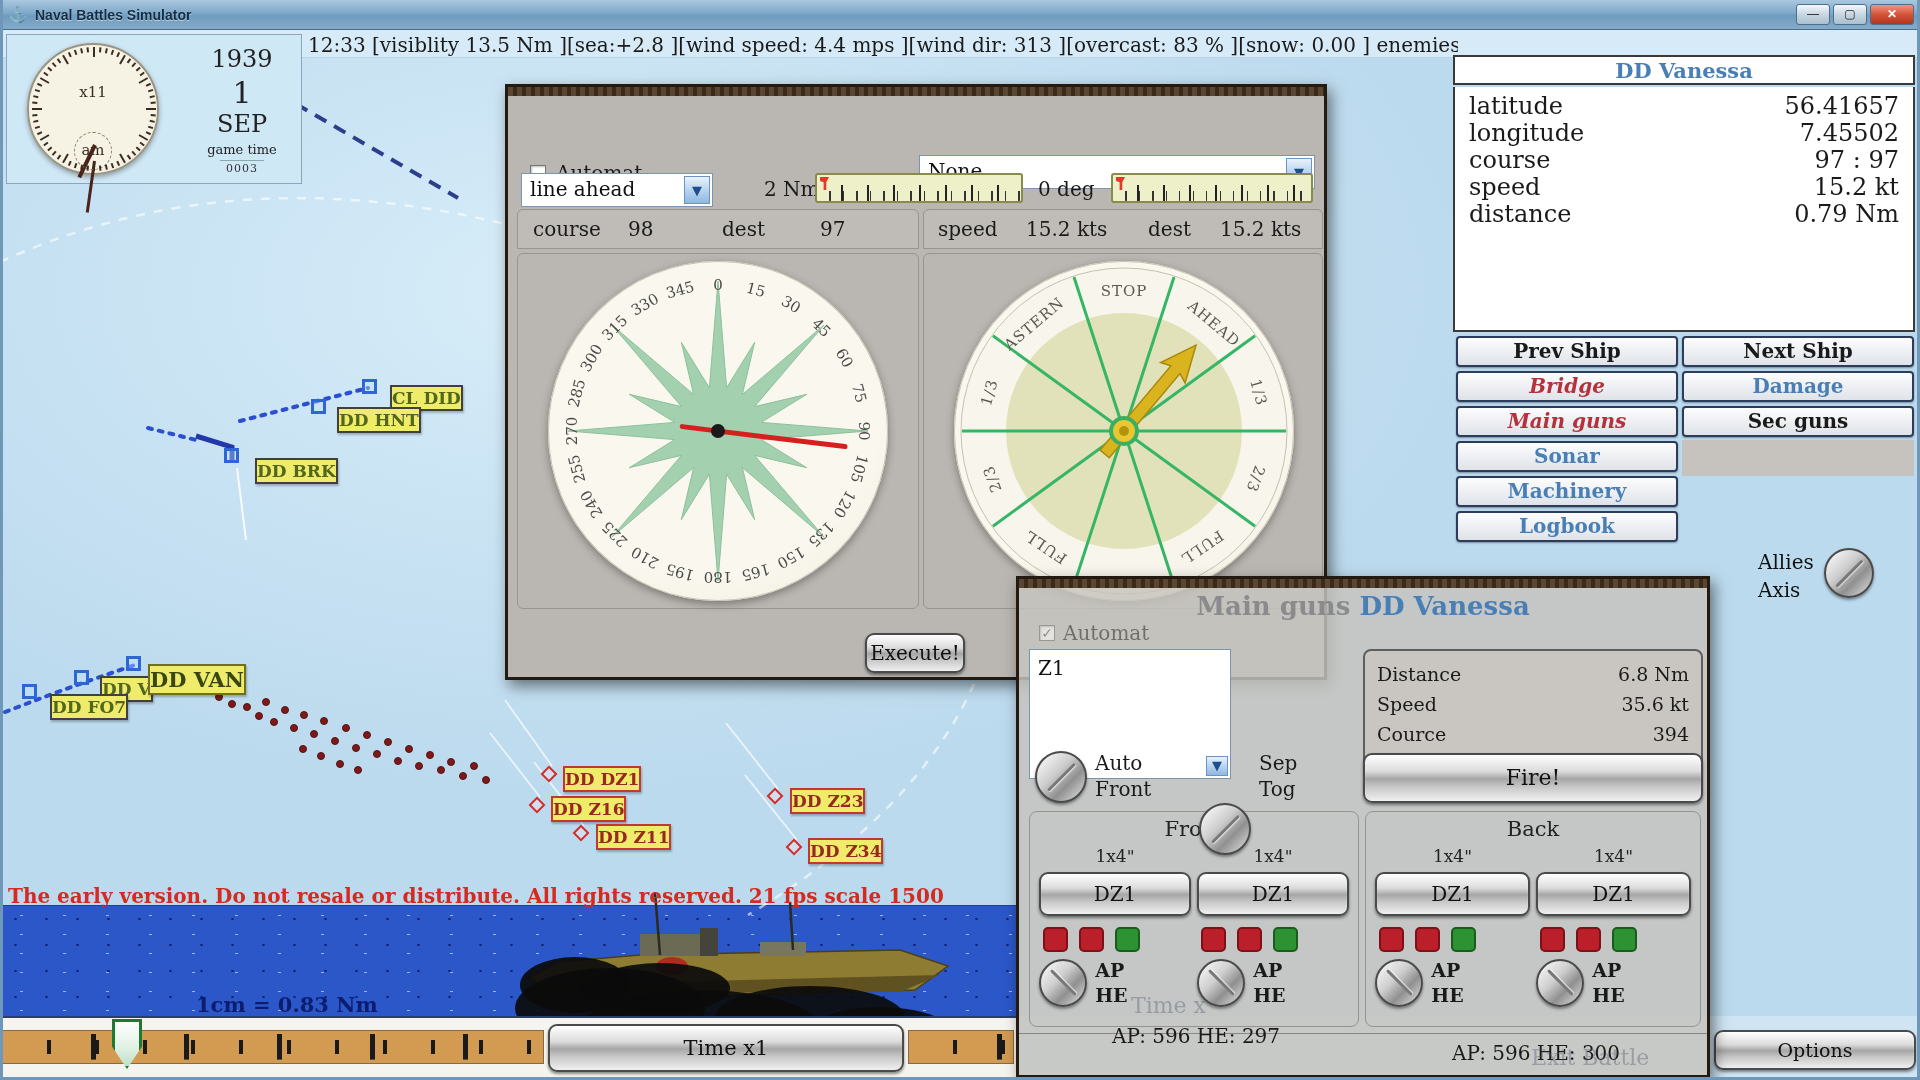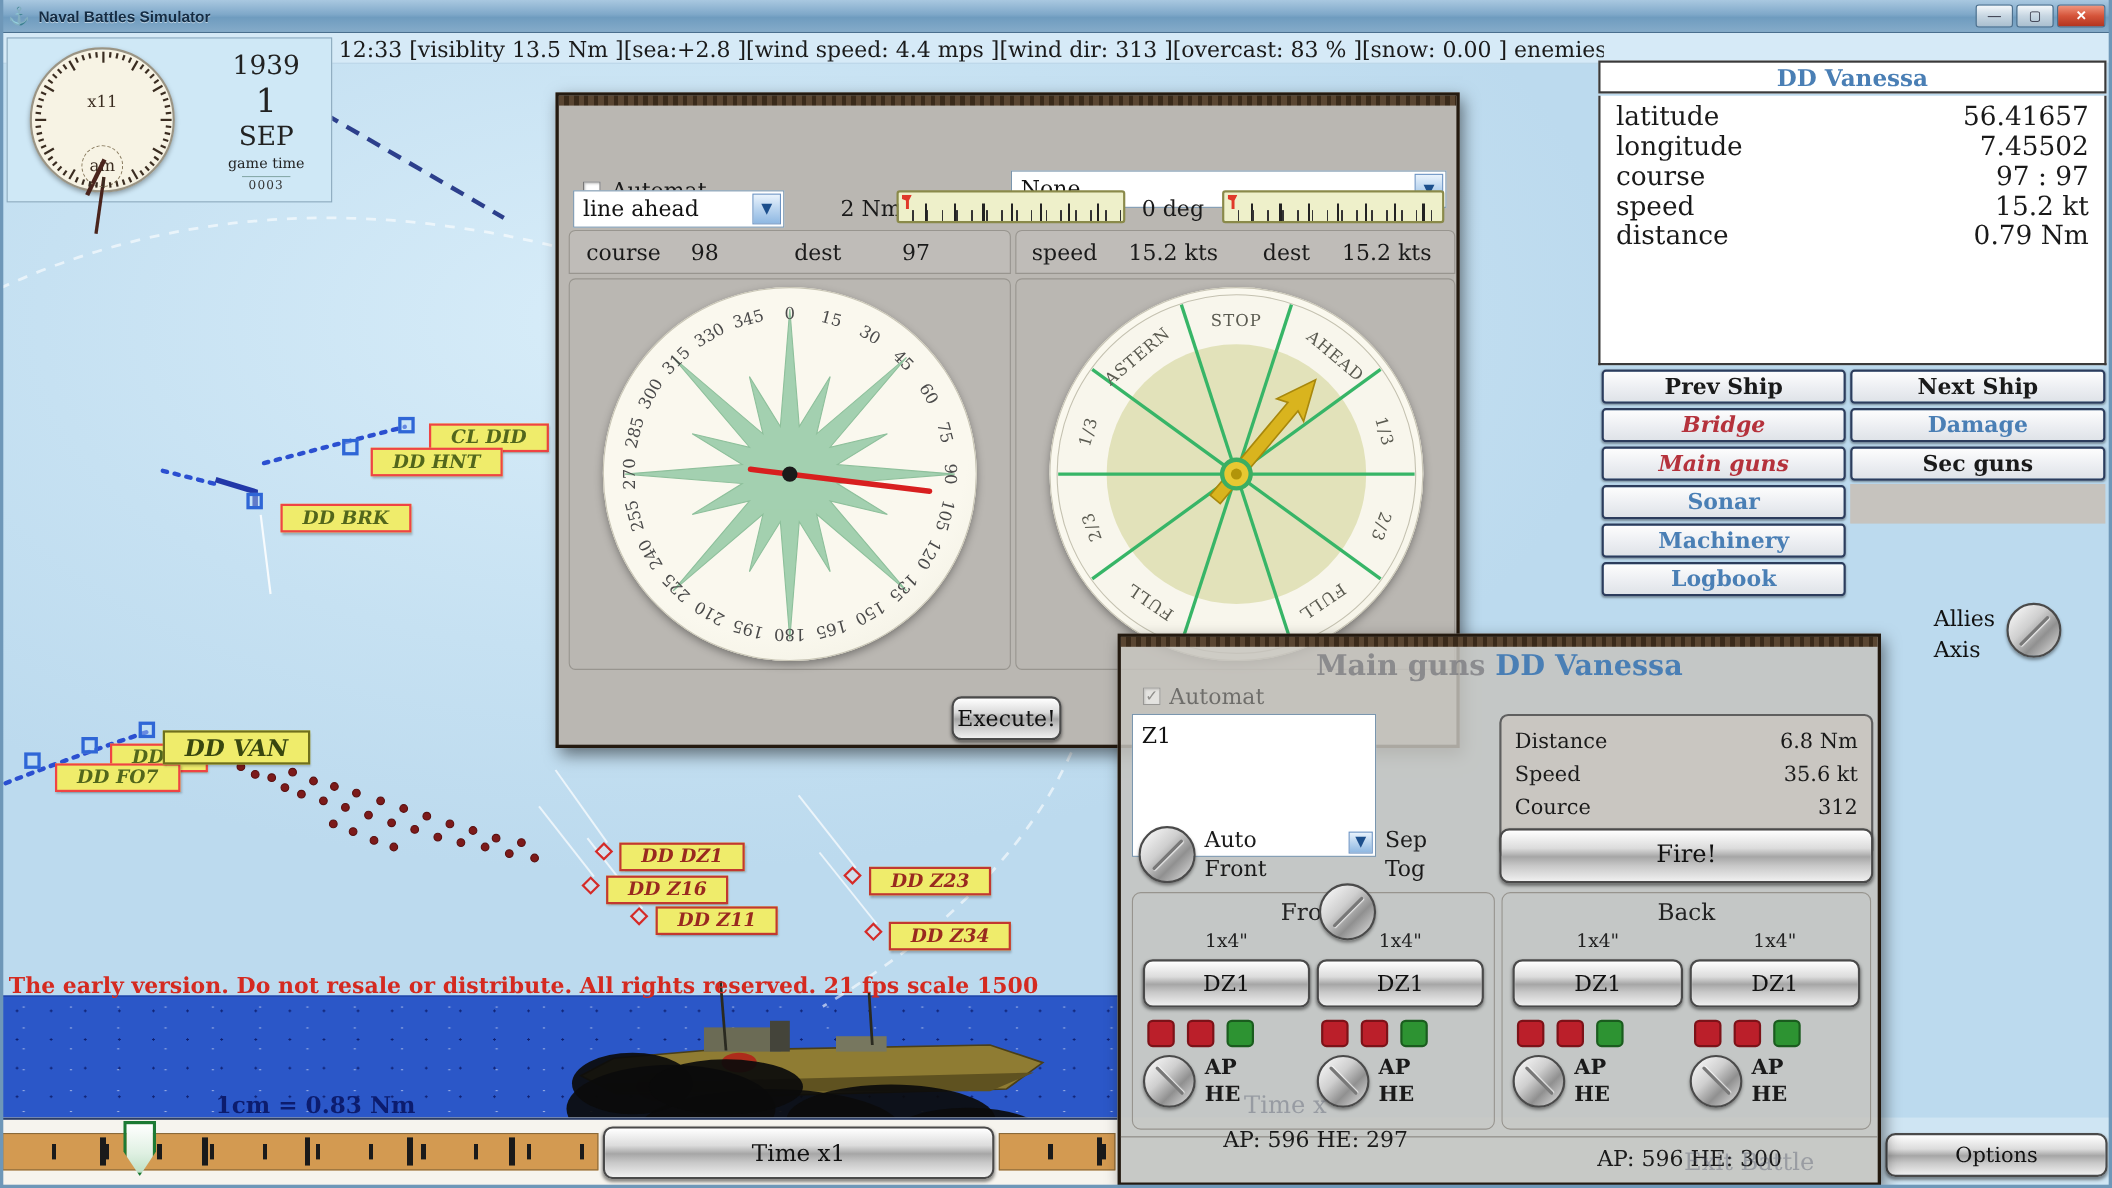--- a/index.html
+++ b/index.html
@@ -38,22 +38,22 @@
 
   
   .map-bg { position:absolute; left:0; top:30px; width:1920px; height:1050px;
     background:radial-gradient(ellipse 900px 500px at 30% 25%, #d8edf9 0%, #c6e1f2 60%, #bcdaee 100%); z-index:1; }
   .sea { position:absolute; left:0; top:905px; width:1016px; height:113px; background:#2b57c8;
     background-image:radial-gradient(rgba(255,255,255,.55) 1px, transparent 1.4px), radial-gradient(rgba(8,18,90,.8) 1px, transparent 1.4px);
     background-size:43px 19px, 31px 26px; border-top:1px solid #1c3f9e; z-index:2; }
   .scale-note { position:absolute; left:196px; top:992px; color:#0c1c6e; font-size:21px; font-weight:bold; z-index:3; }
   .watermark { position:absolute; left:8px; top:884px; color:#d42a20; font-size:20px; font-weight:bold; z-index:3; }
   #map-decor { position:absolute; left:0; top:0; width:1920px; height:1080px; z-index:3; pointer-events:none; }
-  .ship-label { position:absolute; z-index:4; background:#efec6b; border:2px solid #ef4444; color:#52661c;
-    font-size:17px; font-weight:bold; padding:1px 18px; white-space:nowrap; box-shadow:1px 2px 2px rgba(0,0,0,.25);font-style:italic;}
+  .ship-label { position:absolute; z-index:4; background:#efec6b; border:2px solid #404040; color:#52661c;
+    font-size:17px; font-weight:bold; padding:1px 0; white-space:nowrap; box-shadow:1px 2px 2px rgba(0,0,0,.25);}
   .ship-label.enemy { border-color:#c23830; color:#99291f; }
   .ship-label.big { font-size:21px; color:#39470f; border-color:#70701c; z-index:5;}
   .sq-marker { position:absolute; width:15px; height:15px; border:3px solid #2f66d6; background:rgba(195,225,250,.4); z-index:4;}
   .dm-marker { position:absolute; width:12px; height:12px; border:2.5px solid #d42a28; background:rgba(255,235,235,.3); transform:rotate(45deg); z-index:4;}
   .splash { position:absolute; width:8px; height:8px; border-radius:50%; background:#7c1a1a; border:1px solid #5a1010; z-index:4;}
 
   
   .spanel-title { position:absolute; left:1453px; top:55px; width:462px; height:30px; background:#fff;
     border:2px solid #3a3a3a; z-index:10; text-align:center; font-size:21px; font-weight:bold; color:#4a7fb5; line-height:27px;}
   .spanel-body { position:absolute; left:1453px; top:87px; width:462px; height:245px; background:#fff;
@@ -405,37 +405,37 @@
 </div>
 
 <div class="dialog mg" style="left:1016px;top:576px;width:694px;height:502px;z-index:30;">
   <div class="dlg-title" style="top:12px;">
     <span style="color:rgba(120,120,125,.75);">Main guns </span><span>DD Vanessa</span>
   </div>
 
   <div class="checkbox" style="left:20px;top:46px;opacity:.55;">✓</div>
   <div class="lbl" style="left:44px;top:42px;opacity:.5;">Automat</div>
 
-  <div class="combo" style="left:10px;top:70px;width:222px;height:130px;">
+  <div class="combo" style="left:10px;top:70px;width:202px;height:130px;">
     <span class="val" style="top:6px;">Z1</span>
     <div class="combo-arrow" style="right:2px;bottom:2px;width:22px;height:20px;line-height:18px;">▼</div>
   </div>
 
   <div class="stats-box" style="left:344px;top:70px;width:340px;height:132px;" id="mg-stats">
       <div class="srow">
         <div>Distance</div>
         <div>6.8 Nm</div>
       </div>
       <div class="srow">
         <div>Speed</div>
         <div>35.6 kt</div>
       </div>
       <div class="srow">
         <div>Cource</div>
-        <div>312</div>
+        <div>394</div>
       </div>
       <div class="srow">
         <div>Accuracy</div>
         <div>14.03%</div>
       </div>
     </div>
 
   <div class="knob abs" style="left:16px;top:172px;width:52px;height:52px;z-index:2;"></div>
   <div class="lbl" style="left:76px;top:172px;">Auto</div>
   <div class="lbl" style="left:76px;top:198px;">Front</div>

